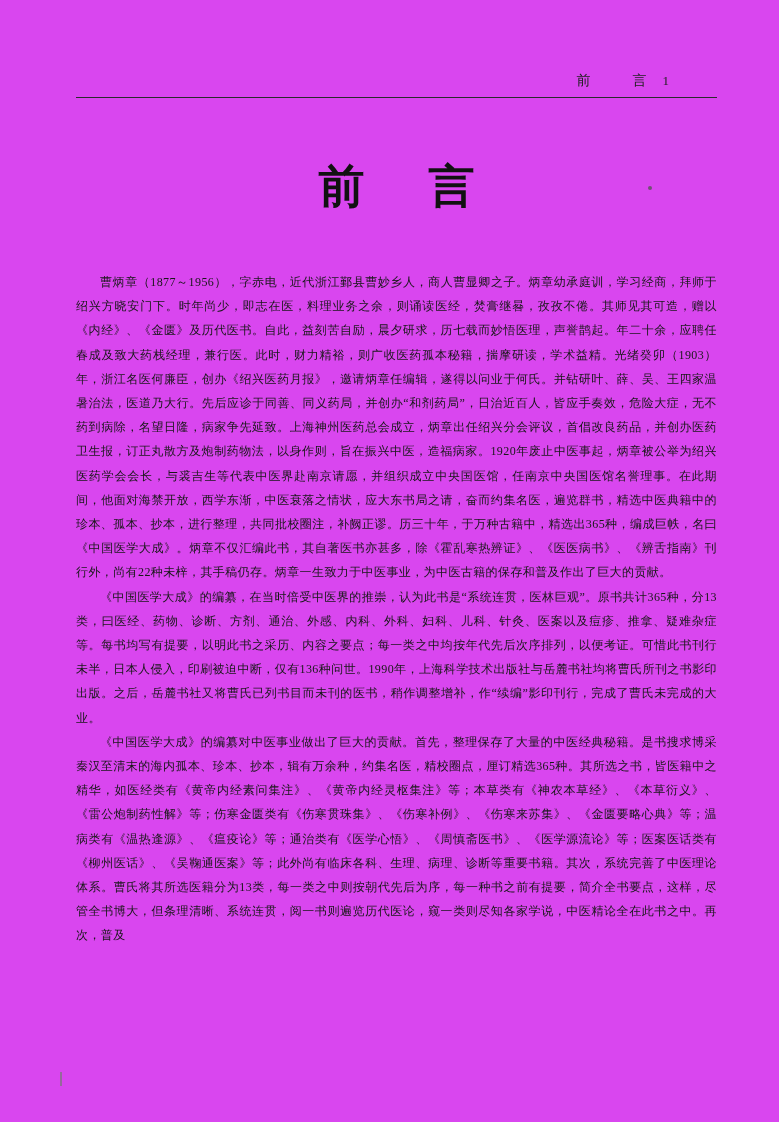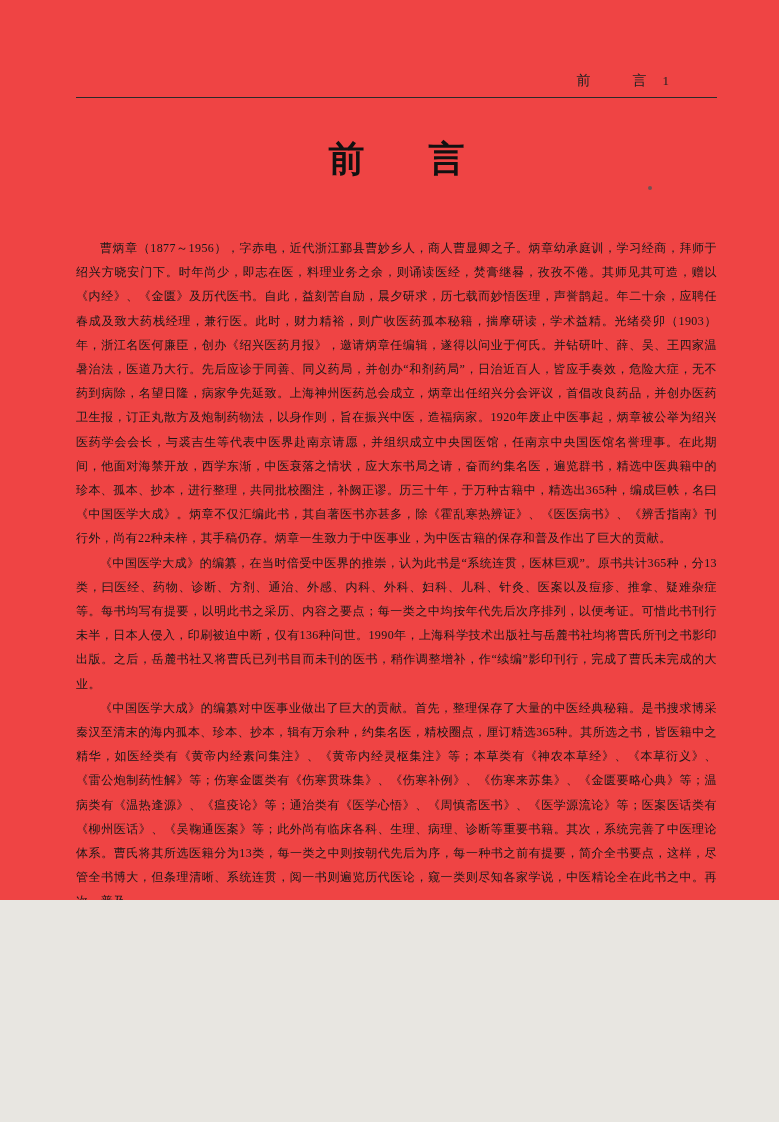--- a/index.html
+++ b/index.html
@@ -4,22 +4,22 @@
 <style>
   * { margin: 0; padding: 0; box-sizing: border-box; }
   html, body { width: 779px; height: 1122px; }
   body {
     background: #e8e6e1;
     font-family: "Liberation Serif", "DejaVu Serif", serif;
   }
   .page {
     position: relative;
     width: 779px;
-    height: 900px;
-    background: #ef4444;
+    height: 1122px;
+    background: #d946ef;
     color: #1c1c1c;
     overflow: hidden;
   }
   .content {
     position: absolute;
     left: 76px;
     top: 72px;
     width: 641px;
   }
   .page-header {
@@ -37,23 +37,23 @@
   .page-number {
     font-size: 13px;
   }
   .header-rule {
     margin-top: 7px;
     border: none;
     border-top: 1.5px solid #2a2a2a;
     width: 100%;
   }
   .doc-title {
-    margin-top: 37px;
+    margin-top: 58px;
     text-align: center;
-    font-size: 36px;
+    font-size: 46px;
     font-weight: bold;
     letter-spacing: 64px;
     text-indent: 64px; 
     color: #111;
   }
   .body-text {
     margin-top: 52px;
     font-size: 12px;
     line-height: 24.2px;
     text-align: justify;

